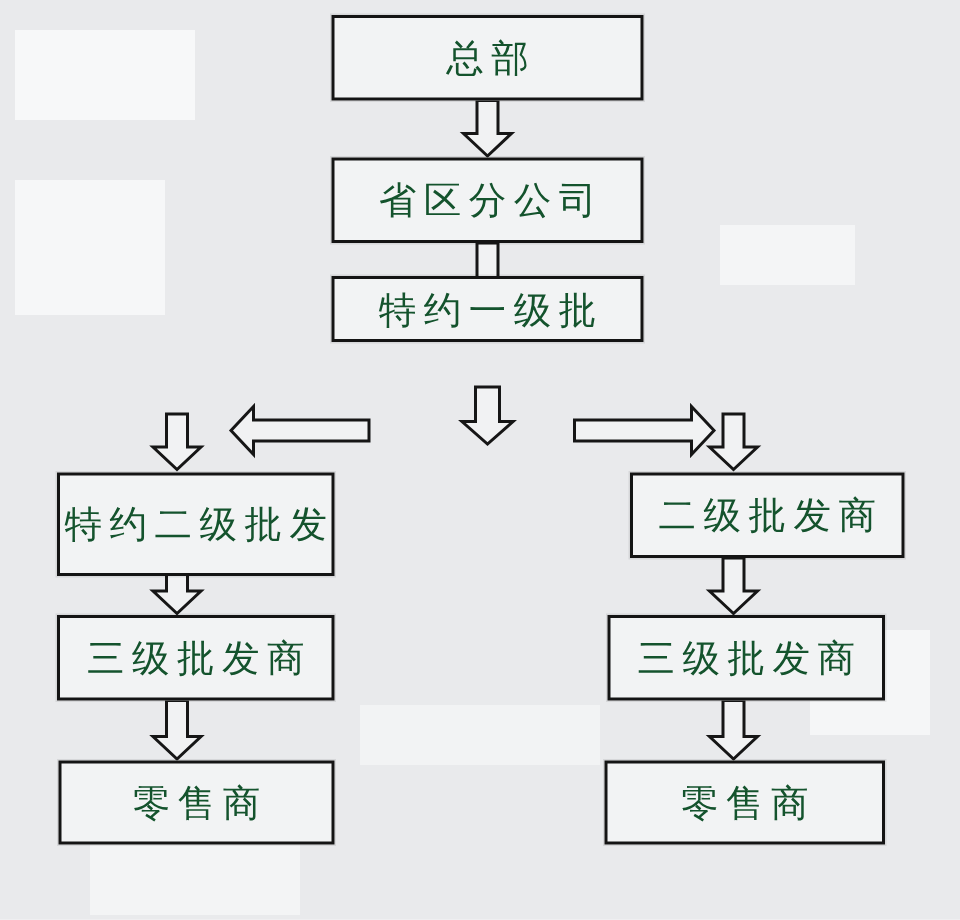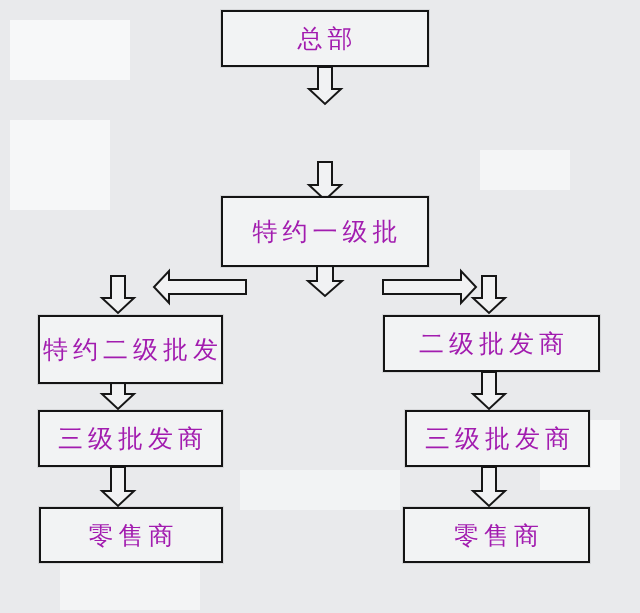--- a/index.html
+++ b/index.html
@@ -34,21 +34,21 @@
     box-sizing:border-box;
     border:2px solid #141414;
     background:#f2f3f4;
     display:flex;align-items:center;justify-content:center;
     box-shadow:0 0 0 1px rgba(0,0,0,0.08);
   }
   .node span{
     font-size:25px;
     letter-spacing:5px;
     margin-right:-5px; 
-    color:#a21caf;
+    color:#14532d;
     white-space:nowrap;
   }
 </style>
 </head>
 <body>
 
 <div class="canvas">
 
   <svg class="arrow-layer" width="640" height="613" viewBox="0 0 640 613">
     <polygon points="318,67 332,67 332,89 341,89 325,104 309,89 318,89"></polygon>
@@ -61,38 +61,41 @@
     <polygon points="111,372 125,372 125,394 134,394 118,409 102,394 111,394"></polygon>
     <polygon points="482,372 496,372 496,394 505,394 489,409 473,394 482,394"></polygon>
     <polygon points="111,467 125,467 125,491 134,491 118,506 102,491 111,491"></polygon>
     <polygon points="482,467 496,467 496,491 505,491 489,506 473,491 482,491"></polygon>
   </svg>
 
   <div class="node" style="left:221px;top:10px;width:208px;height:57px">
     <span>总部</span>
   </div>
 
+  <div class="node" style="left:221px;top:105px;width:208px;height:57px">
+    <span>省区分公司</span>
+  </div>
 
-  <div class="node" style="left:221px;top:196px;width:208px;height:71px">
+  <div class="node" style="left:221px;top:184px;width:208px;height:44px">
     <span>特约一级批</span>
   </div>
 
   <div class="node" style="left:38px;top:315px;width:185px;height:69px">
     <span>特约二级批发</span>
   </div>
 
   <div class="node" style="left:38px;top:410px;width:185px;height:57px">
     <span>三级批发商</span>
   </div>
 
   <div class="node" style="left:39px;top:507px;width:184px;height:56px">
     <span>零售商</span>
   </div>
 
-  <div class="node" style="left:383px;top:315px;width:217px;height:57px">
+  <div class="node" style="left:420px;top:315px;width:183px;height:57px">
     <span>二级批发商</span>
   </div>
 
   <div class="node" style="left:405px;top:410px;width:185px;height:57px">
     <span>三级批发商</span>
   </div>
 
   <div class="node" style="left:403px;top:507px;width:187px;height:56px">
     <span>零售商</span>
   </div>

